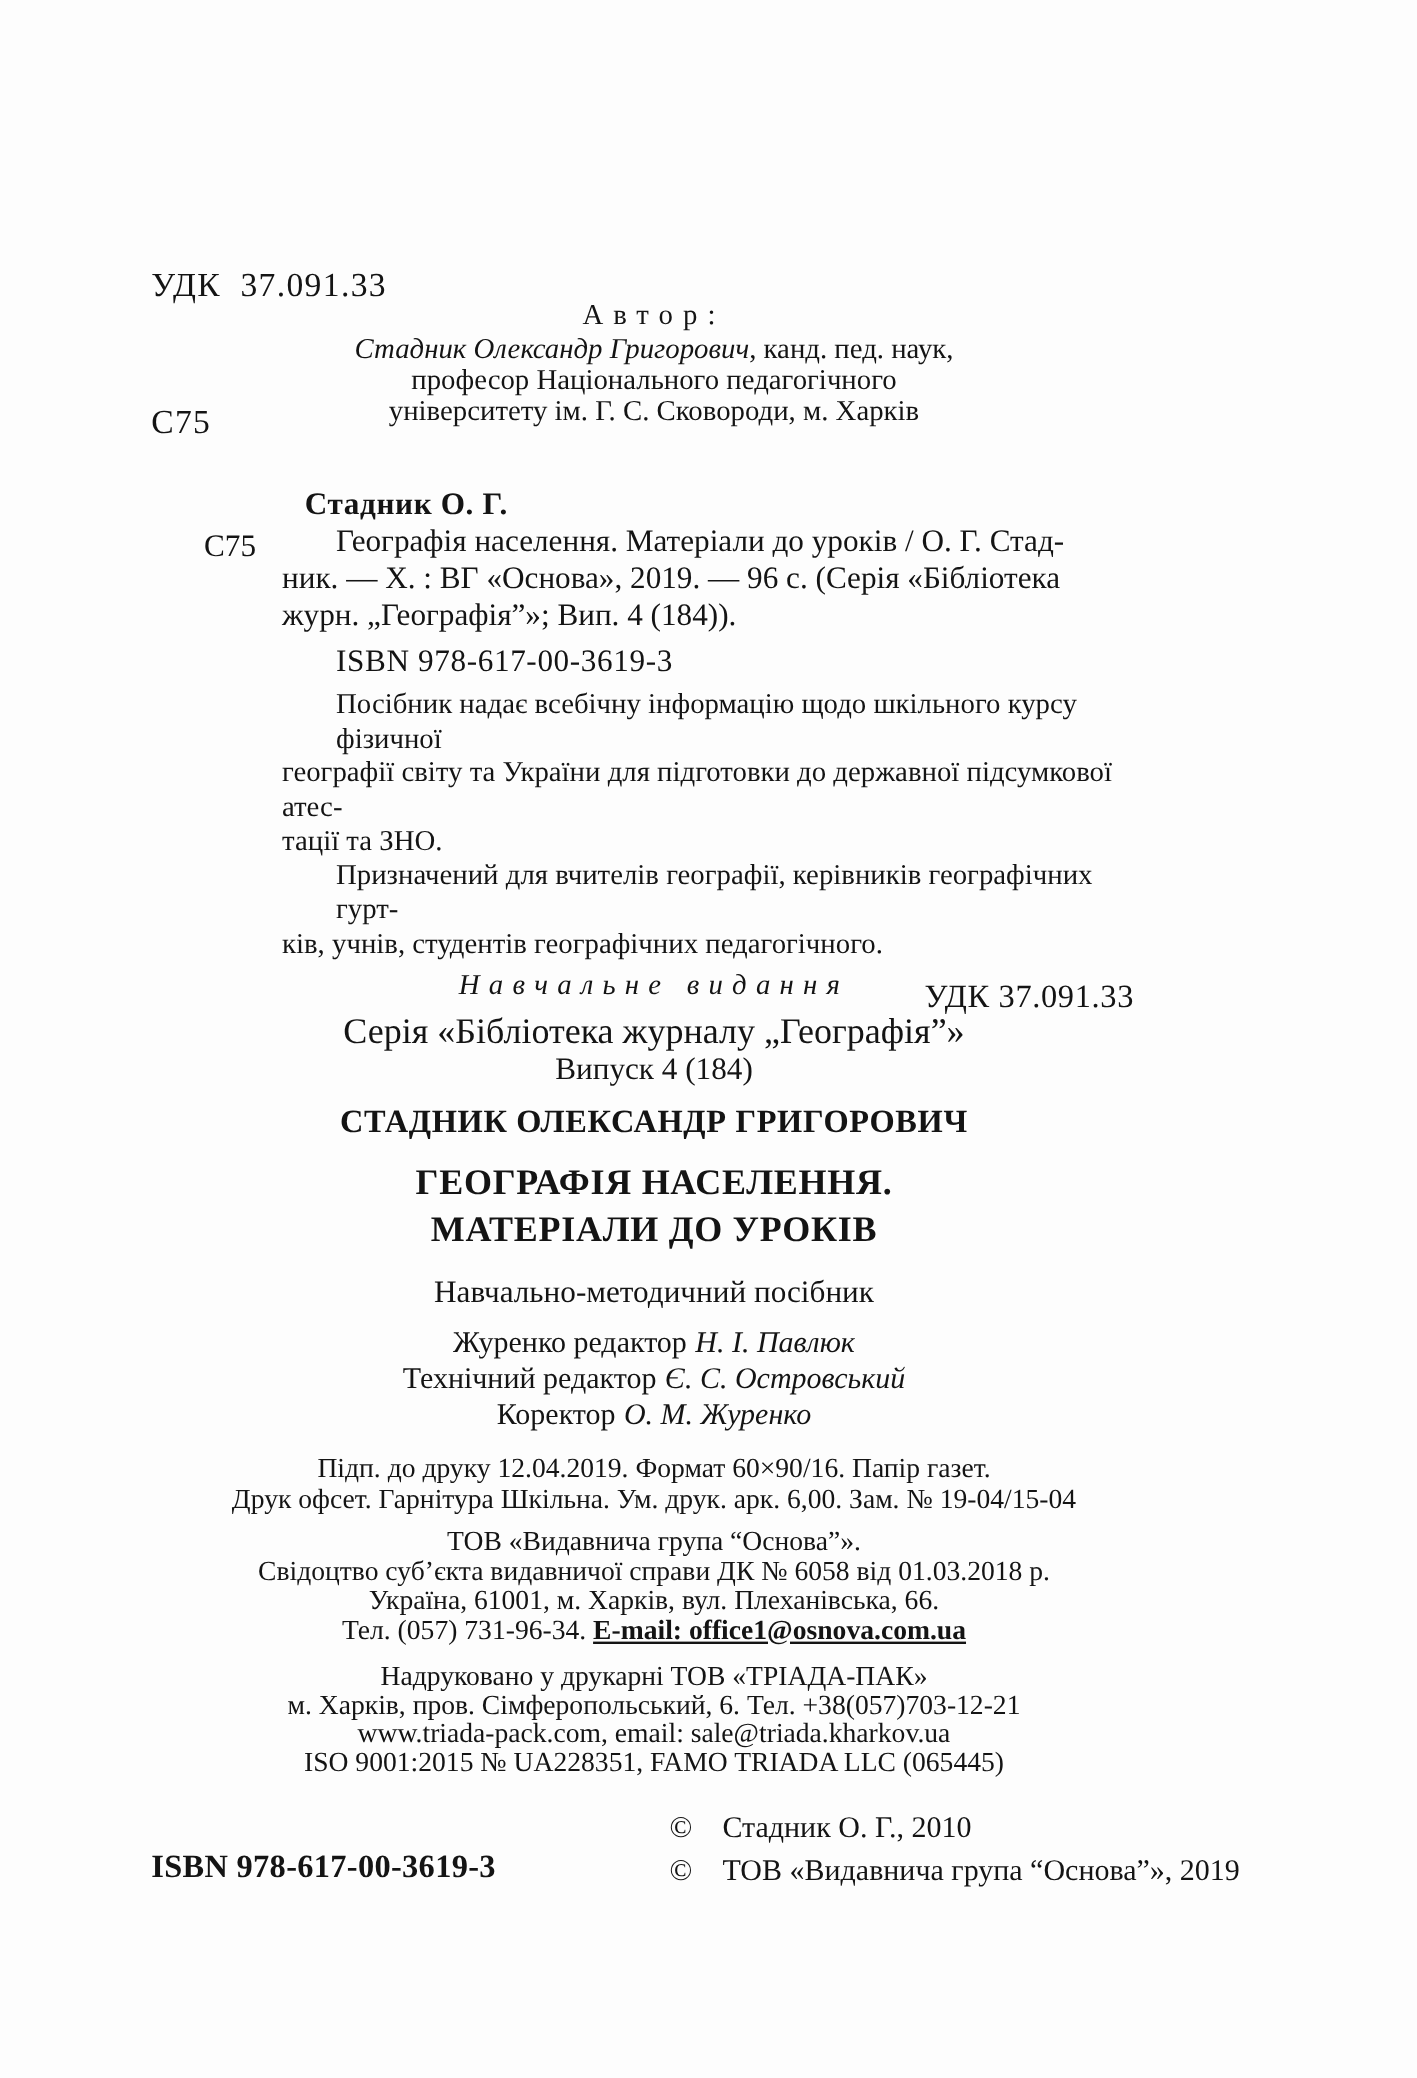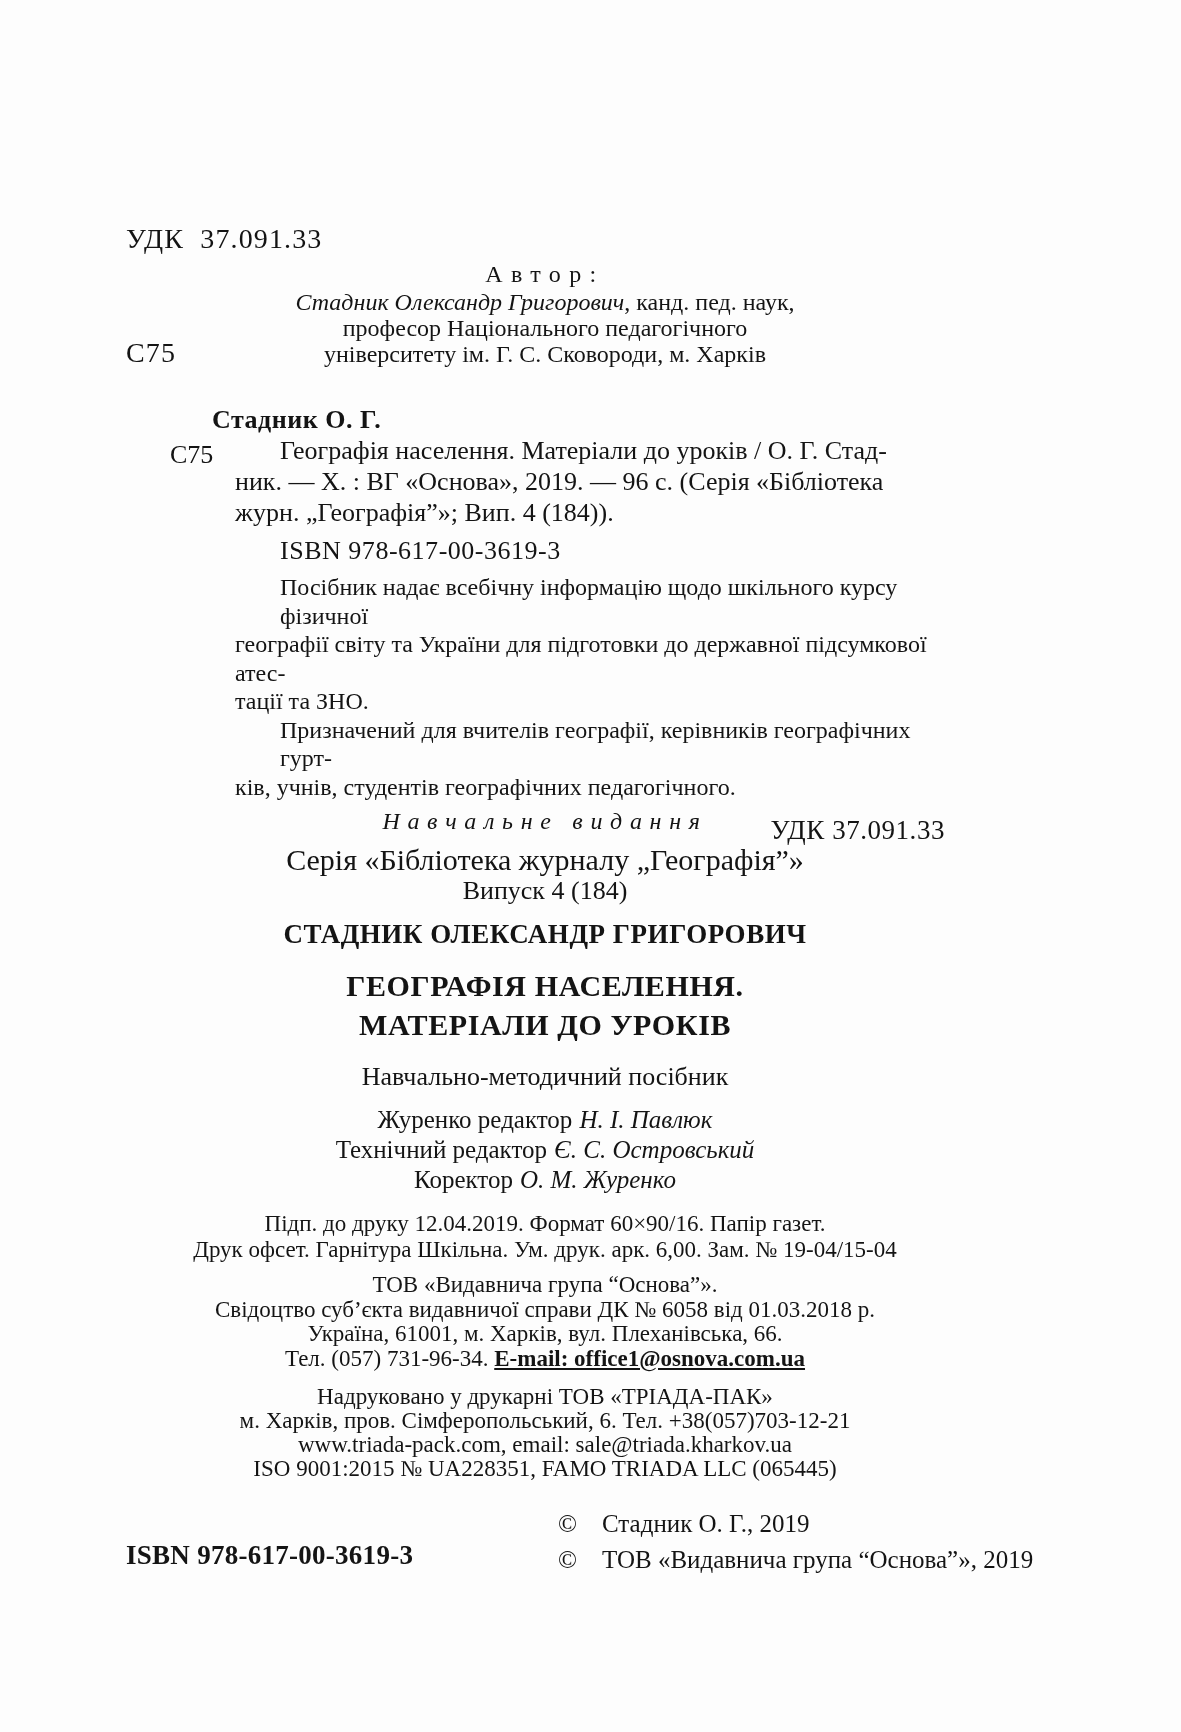--- a/index.html
+++ b/index.html
@@ -9,27 +9,27 @@
     background:#fdfdfd;color:#141414;
     font-family:"Liberation Serif","DejaVu Serif",serif;
     overflow:hidden;
   }
   .abs{position:absolute;}
 
   
   #udc-top{left:126px;top:144px;font-size:28px;line-height:38px;white-space:pre;letter-spacing:0.04em;}
 
   
-  #author-block{left:145px;top:261px;width:800px;text-align:center;font-size:24px;line-height:26px;}
+  #author-block{left:145px;top:250px;width:800px;text-align:center;font-size:24px;line-height:26px;}
   #author-block .heading{letter-spacing:0.35em;margin-bottom:2px;}
   .it{font-style:italic;}
 
   
   #catalog{left:145px;top:404px;width:800px;font-size:26px;line-height:31px;}
-  #catalog .c-author{margin-left:67px;font-weight:bold;letter-spacing:0.02em;}
+  #catalog .c-author{margin-left:109px;font-weight:bold;letter-spacing:0.02em;}
   #catalog .c-index{position:absolute;left:25px;top:35px;}
   #catalog .l-ind{margin-left:135px;}
   #catalog .l-hang{margin-left:90px;}
   #catalog .c-isbn{margin-left:135px;margin-top:7px;margin-bottom:7px;letter-spacing:0.02em;}
   .annot{font-size:24px;line-height:28.5px;}
   .annot .l-ind{margin-left:135px;}
   .annot .l-hang{margin-left:85px;}
   #udc-right{text-align:right;margin-top:14px;font-size:27px;letter-spacing:0.02em;}
 
   
@@ -118,19 +118,19 @@
     <div>www.triada-pack.com, email: sale@triada.kharkov.ua</div>
     <div>ISO 9001:2015 № UA228351, FAMO TRIADA LLC (065445)</div>
   </div>
 </div>
 
 <div class="abs" id="footer-isbn">ISBN 978-617-00-3619-3</div>
 
 <div class="abs" id="footer-copy">
   <div class="row">
     <span class="sym">©</span>
-    <span>Стадник О. Г., 2019</span>
+    <span>Стадник О. Г., 2010</span>
   </div>
   <div class="row">
     <span class="sym">©</span>
     <span>ТОВ «Видавнича група “Основа”», 2019</span>
   </div>
 </div>
 
 </body></html>

